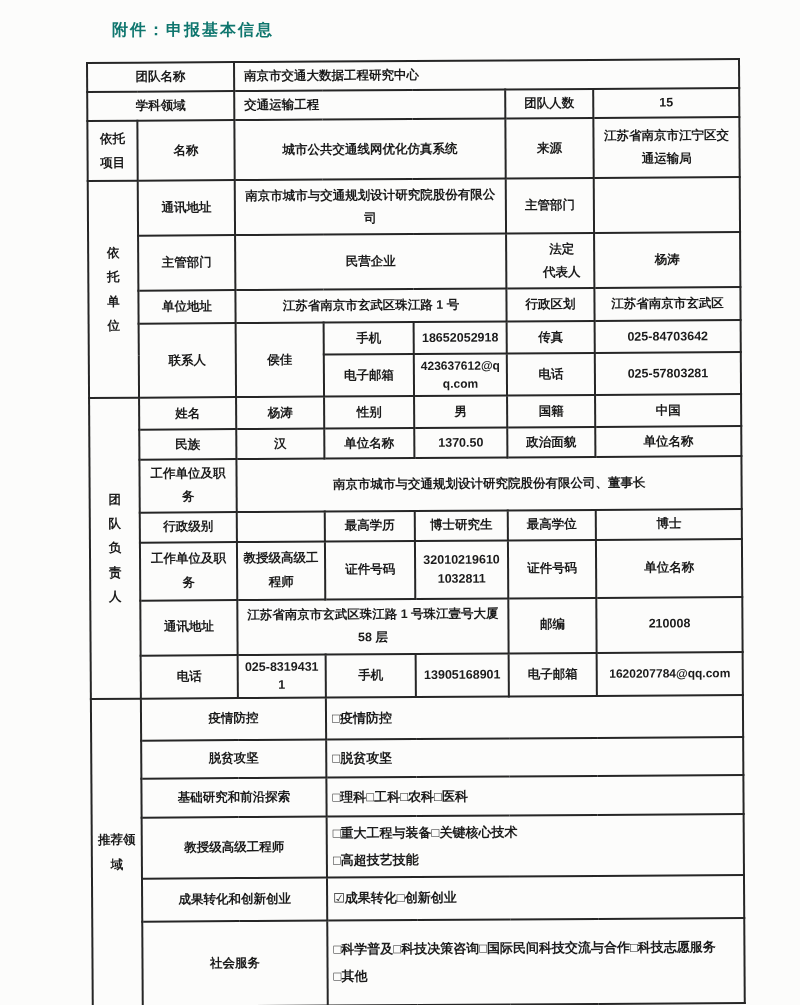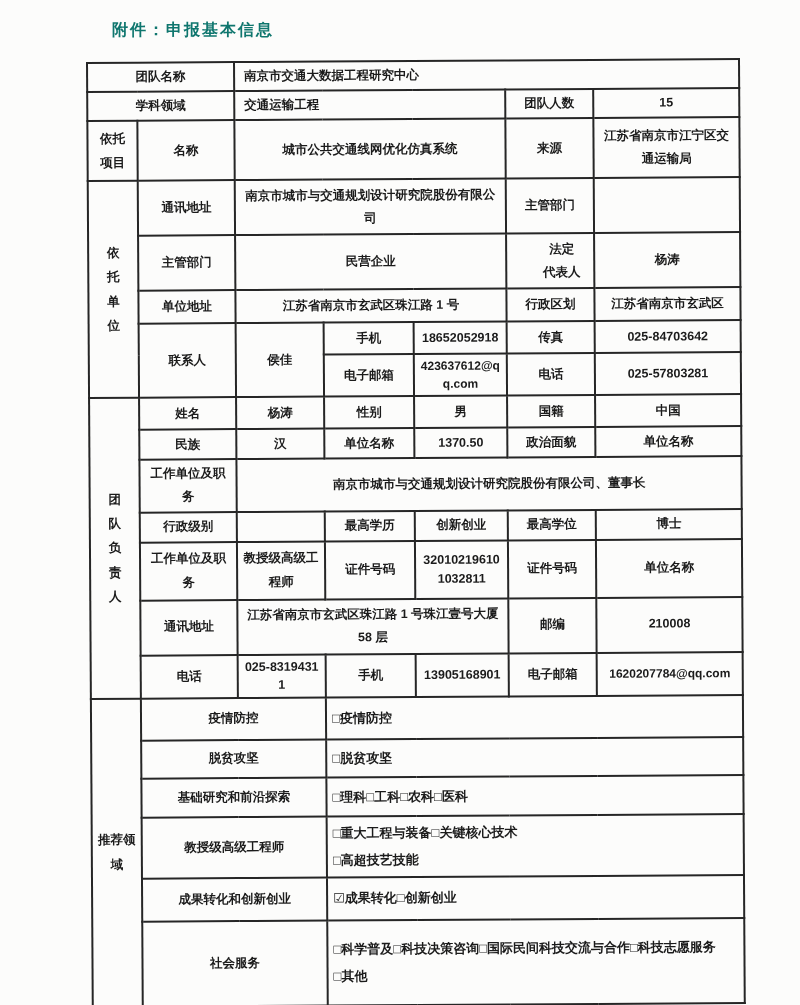--- a/index.html
+++ b/index.html
@@ -132,21 +132,21 @@
     <td>单位名称</td>
   </tr>
   <tr style="height:50px">
     <td>工作单位及职务</td>
     <td colspan="5">南京市城市与交通规划设计研究院股份有限公司、董事长</td>
   </tr>
   <tr style="height:30px">
     <td>行政级别</td>
     <td></td>
     <td>最高学历</td>
-    <td>创新创业</td>
+    <td>博士研究生</td>
     <td>最高学位</td>
     <td>博士</td>
   </tr>
   <tr style="height:58px">
     <td>工作单位及职务</td>
     <td>教授级高级工程师</td>
     <td>证件号码</td>
     <td class="ba">320102196101032811</td>
     <td>证件号码</td>
     <td>单位名称</td>

